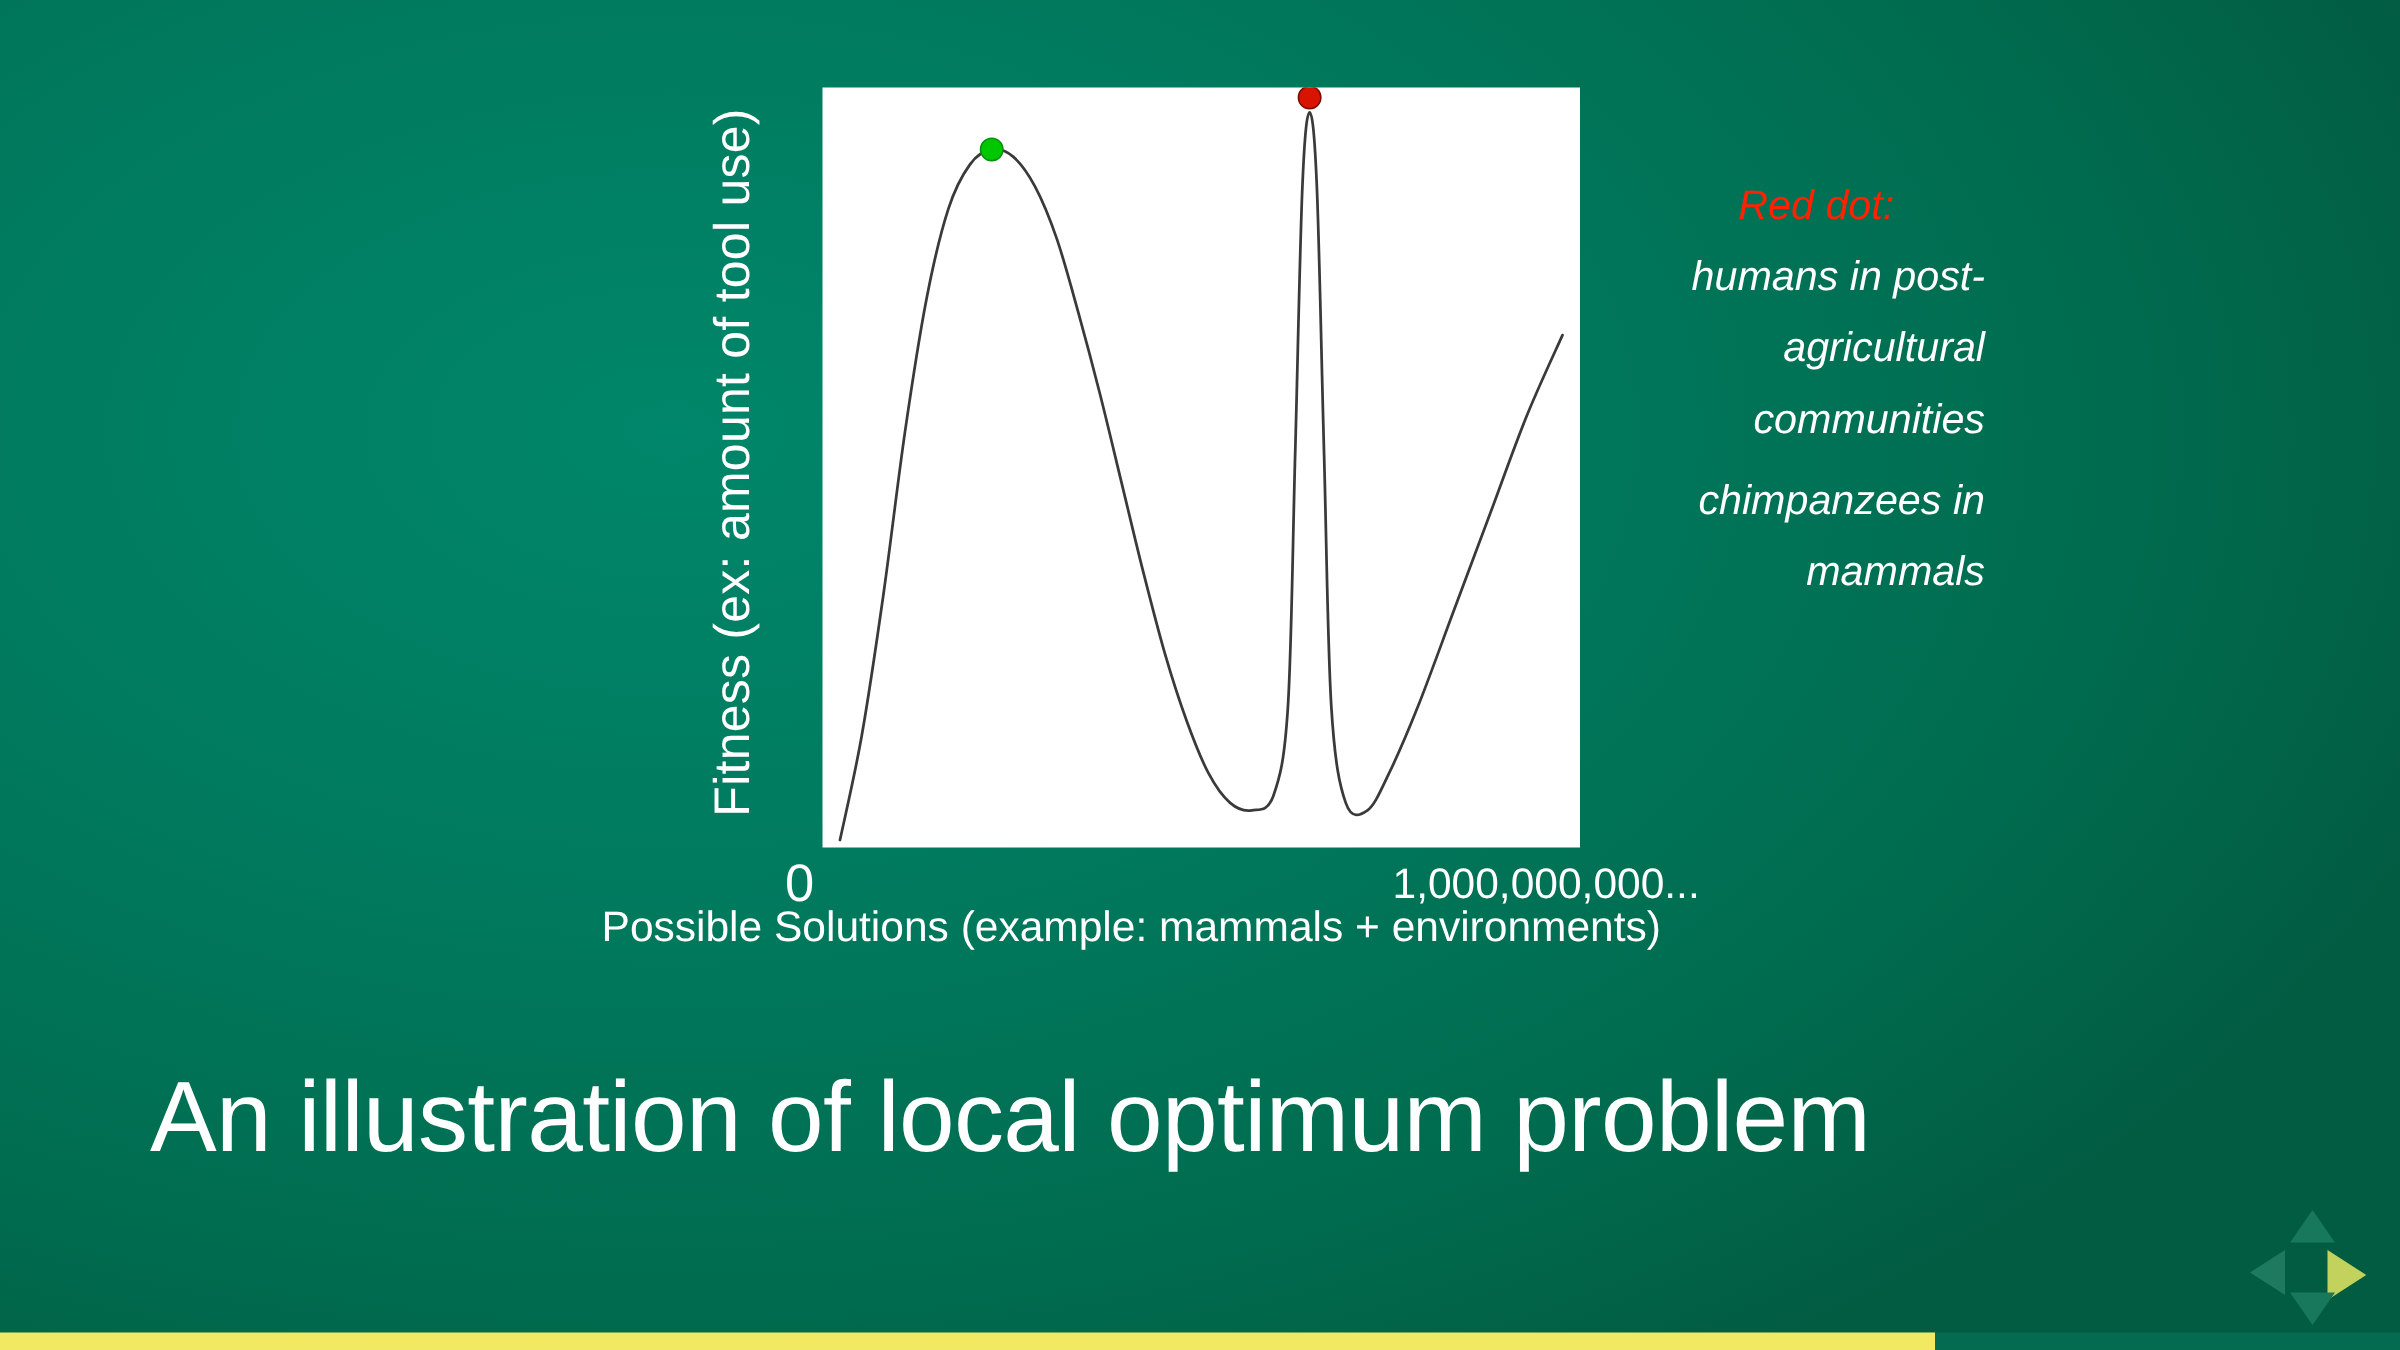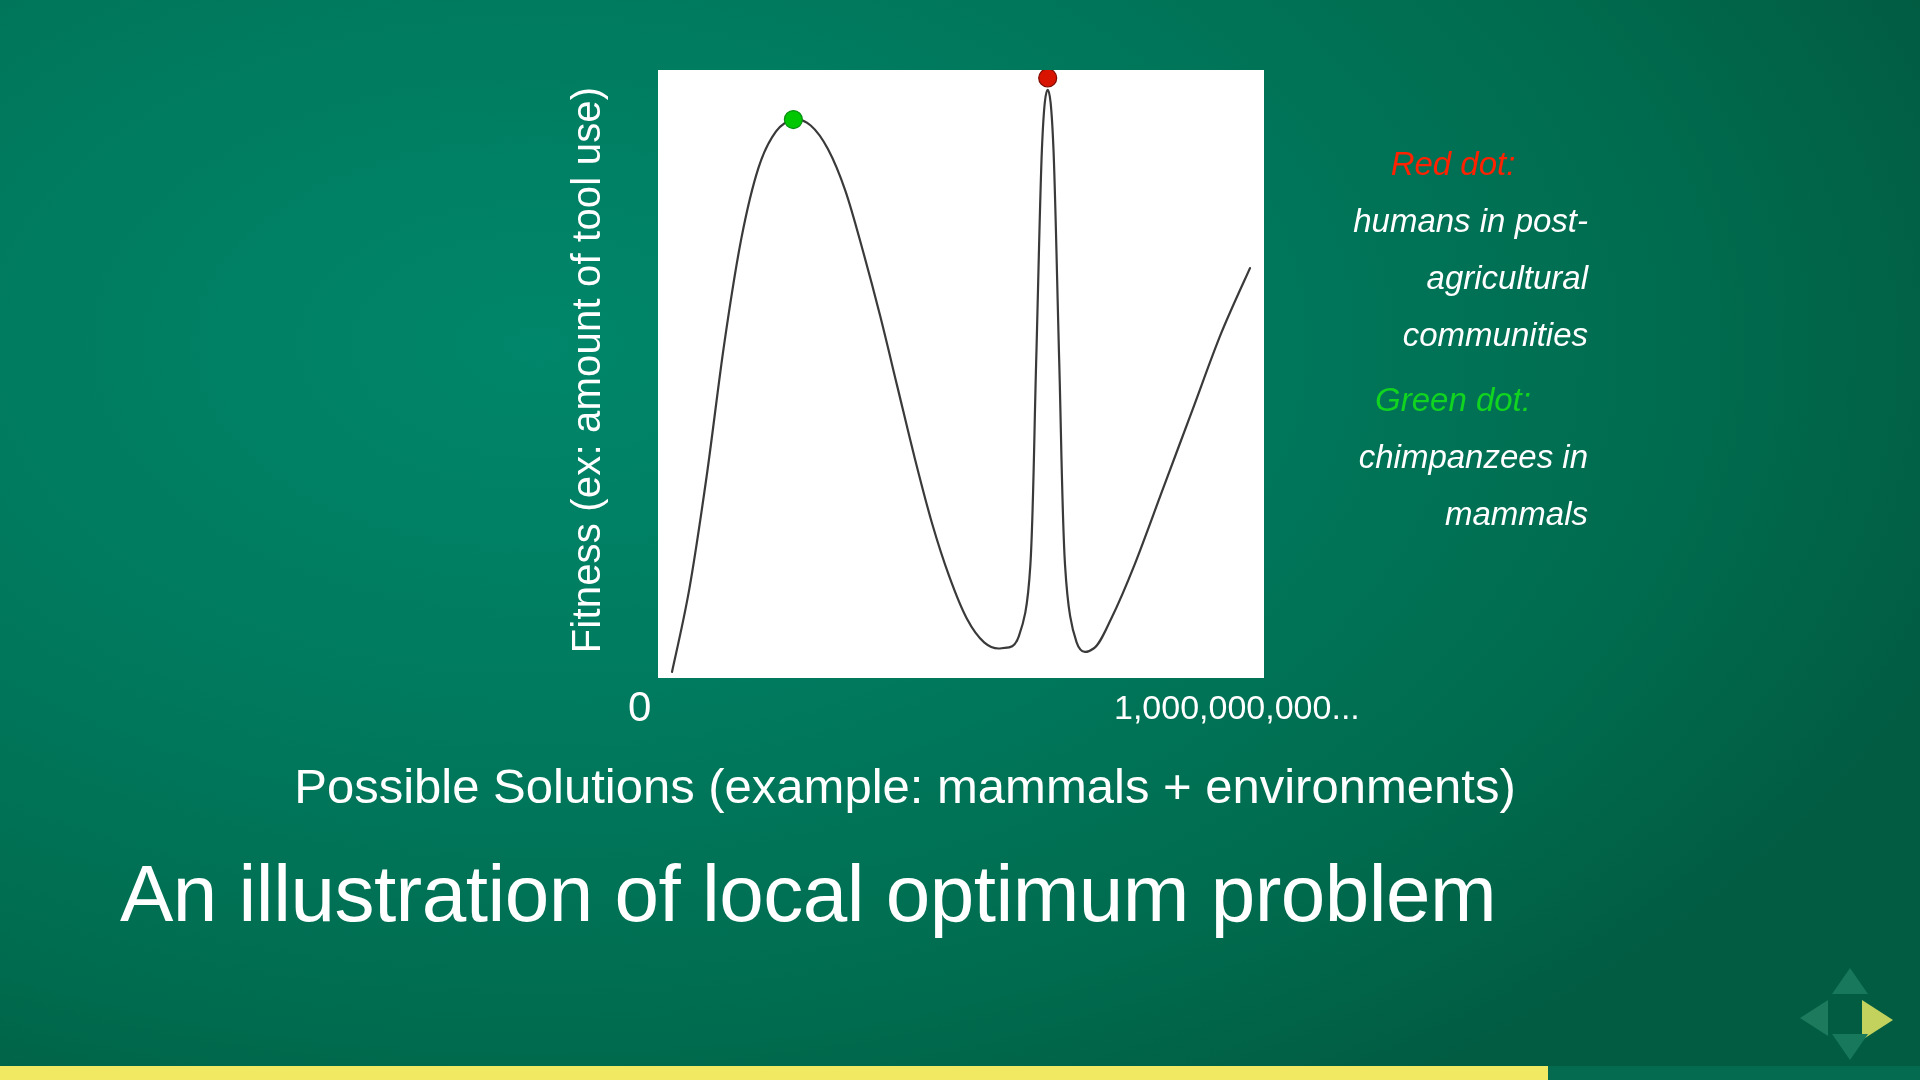--- a/index.html
+++ b/index.html
@@ -69,25 +69,25 @@
     font-size: 34px;
     line-height: 54px;
     white-space: nowrap;
     margin-left: 18px;
   }
 
   
   #x-axis-title {
     position: absolute;
     left: 0;
-    top: 758px;
+    top: 714px;
     width: 1920px;
     text-align: center;
     color: #ffffff;
-    font-size: 49px;
+    font-size: 34px;
     line-height: 56px;
     white-space: nowrap;
     padding-right: 110px;
     box-sizing: border-box;
   }
 
   
   #legend {
     position: absolute;
     left: 1318px;
@@ -187,21 +187,20 @@
   <div id="x-tick-max">1,000,000,000...</div>
 
   <div id="x-axis-title">Possible Solutions (example: mammals + environments)</div>
 
   <div id="legend">
     <div class="group">
       <span class="head-red" style="color: rgb(255, 34, 0);">Red dot:</span>
       <span class="body">humans in post-agricultural communities</span>
     </div>
     <div class="group">
-      <span class="head-green" style="color: rgb(16, 212, 32);">Green dot:</span>
       <span class="body">chimpanzees in mammals</span>
     </div>
   </div>
 
   <div id="slide-title">An illustration of local optimum problem</div>
 
   <div id="nav-arrows">
     <div class="arrow" id="nav-up"></div>
     <div class="arrow" id="nav-left"></div>
     <div class="arrow" id="nav-right"></div>

